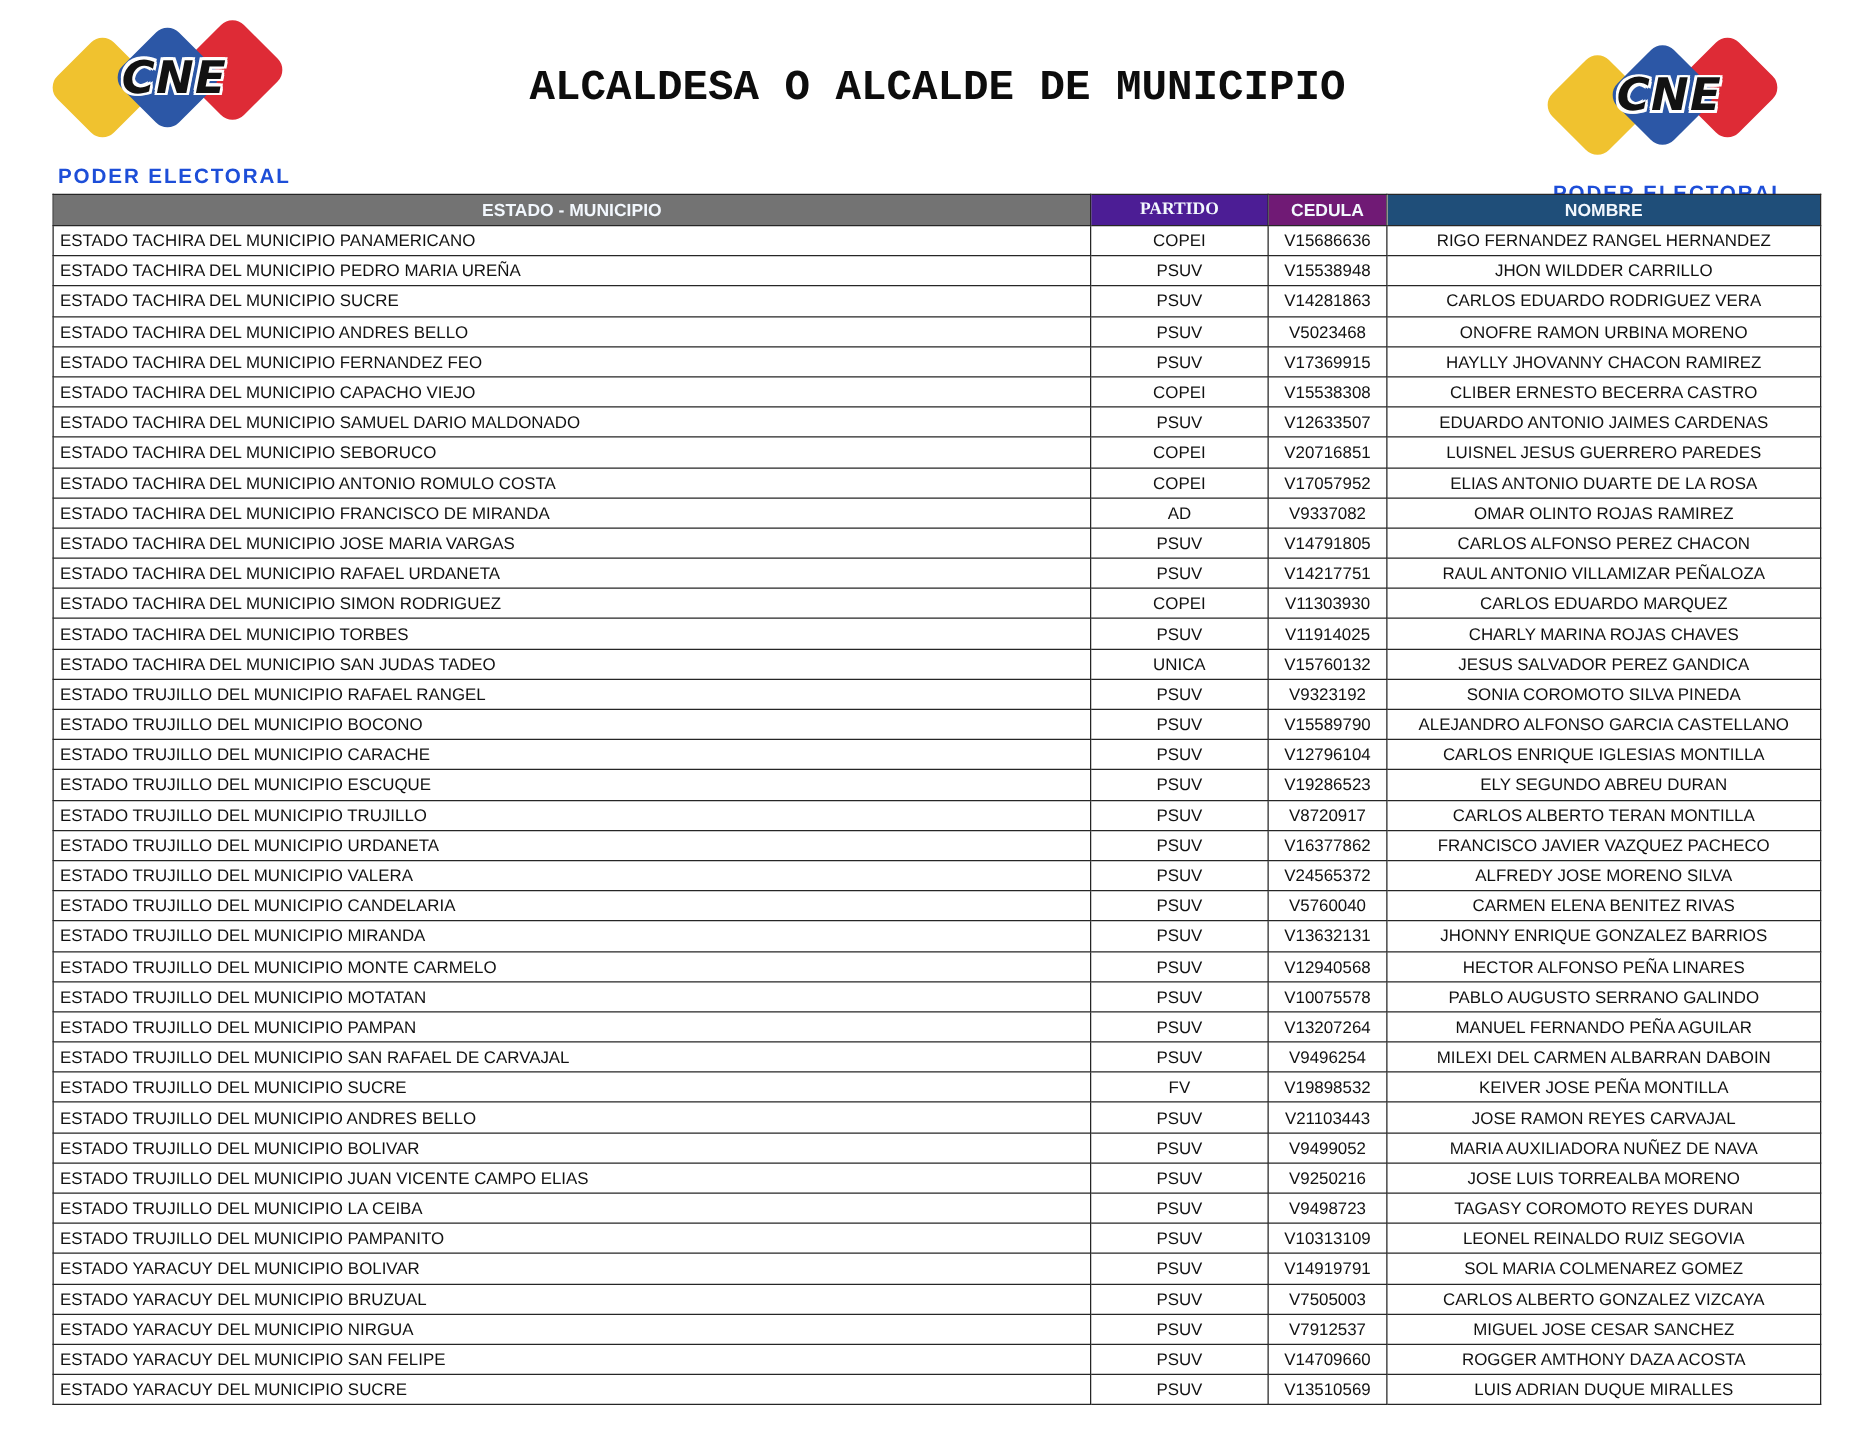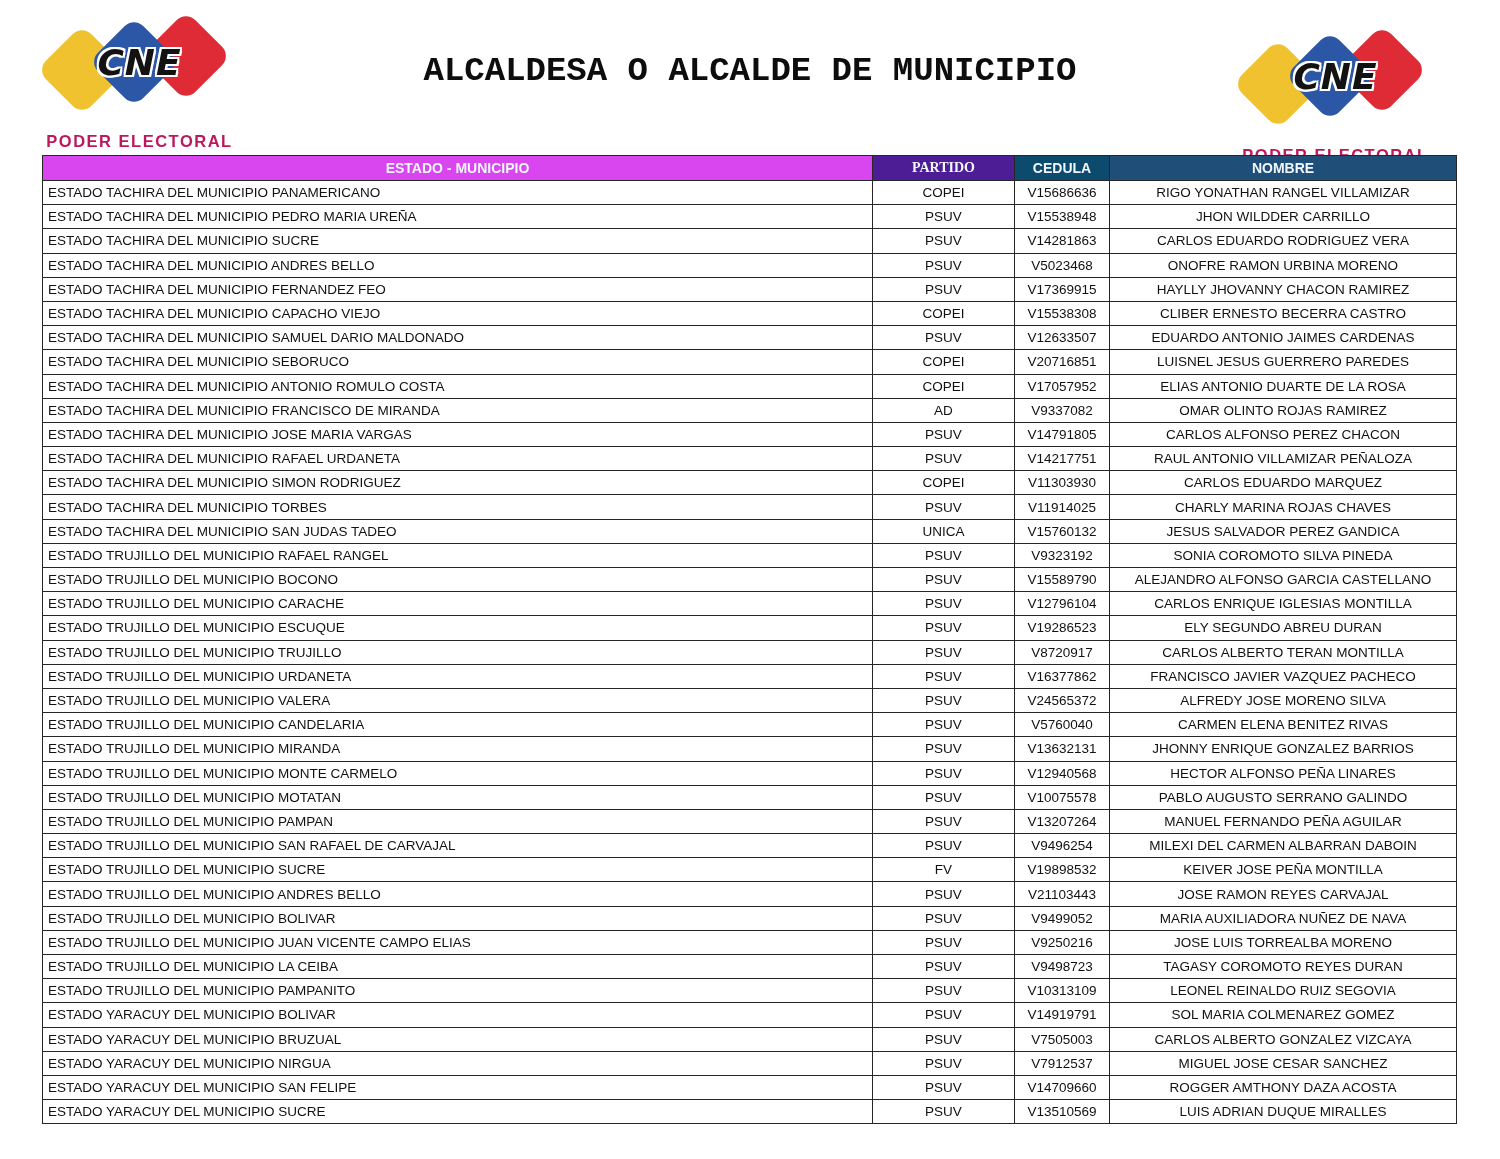--- a/index.html
+++ b/index.html
@@ -22,21 +22,21 @@
   .d-blue{left:60px;top:22px;}
   .cne-word{
     position:absolute;left:0;right:0;top:34px;text-align:center;
     font-family:"DejaVu Sans", sans-serif;font-weight:bold;font-style:italic;
     font-size:36px;color:#121212;letter-spacing:1px;
     text-shadow:-2px -2px 0 #fff, 2px -2px 0 #fff, -2px 2px 0 #fff, 2px 2px 0 #fff,
                 -2px 0 0 #fff, 2px 0 0 #fff, 0 -2px 0 #fff, 0 2px 0 #fff;
   }
   .poder-electoral{
     margin-top:2px;text-align:center;font-weight:bold;font-size:16.5px;
-    letter-spacing:1.5px;color:#be185d;white-space:nowrap;
+    letter-spacing:1.5px;color:#1d4ed8;white-space:nowrap;
   }
   
   table.results{
     position:absolute;left:42px;top:155px;width:1414px;
     border-collapse:collapse;table-layout:fixed;
   }
   table.results th, table.results td{
     border:1.6px solid #262626;overflow:hidden;white-space:nowrap;
   }
   table.results th{
@@ -79,32 +79,32 @@
 
 <table class="results">
   <colgroup>
     <col class="w-estado">
       <col class="w-partido">
       <col class="w-cedula">
       <col class="w-nombre">
   </colgroup>
   <thead>
     <tr>
-        <th style="background: #d946ef;">ESTADO - MUNICIPIO</th>
+        <th style="background: #737373;">ESTADO - MUNICIPIO</th>
         <th style="background: #4c1d95; font-family: Liberation Serif, serif;">PARTIDO</th>
-        <th style="background: #0c4a6e;">CEDULA</th>
+        <th style="background: #701a75;">CEDULA</th>
         <th style="background: rgb(31, 78, 121); text-align: center;">NOMBRE</th>
       </tr>
   </thead>
   <tbody>
       <tr>
         <td class="c-estado">ESTADO TACHIRA DEL MUNICIPIO PANAMERICANO</td>
         <td class="c-partido">COPEI</td>
         <td class="c-cedula">V15686636</td>
-        <td class="c-nombre">RIGO YONATHAN RANGEL VILLAMIZAR</td>
+        <td class="c-nombre">RIGO FERNANDEZ RANGEL HERNANDEZ</td>
       </tr>
       <tr>
         <td class="c-estado">ESTADO TACHIRA DEL MUNICIPIO PEDRO MARIA UREÑA</td>
         <td class="c-partido">PSUV</td>
         <td class="c-cedula">V15538948</td>
         <td class="c-nombre">JHON WILDDER CARRILLO</td>
       </tr>
       <tr>
         <td class="c-estado">ESTADO TACHIRA DEL MUNICIPIO SUCRE</td>
         <td class="c-partido">PSUV</td>

